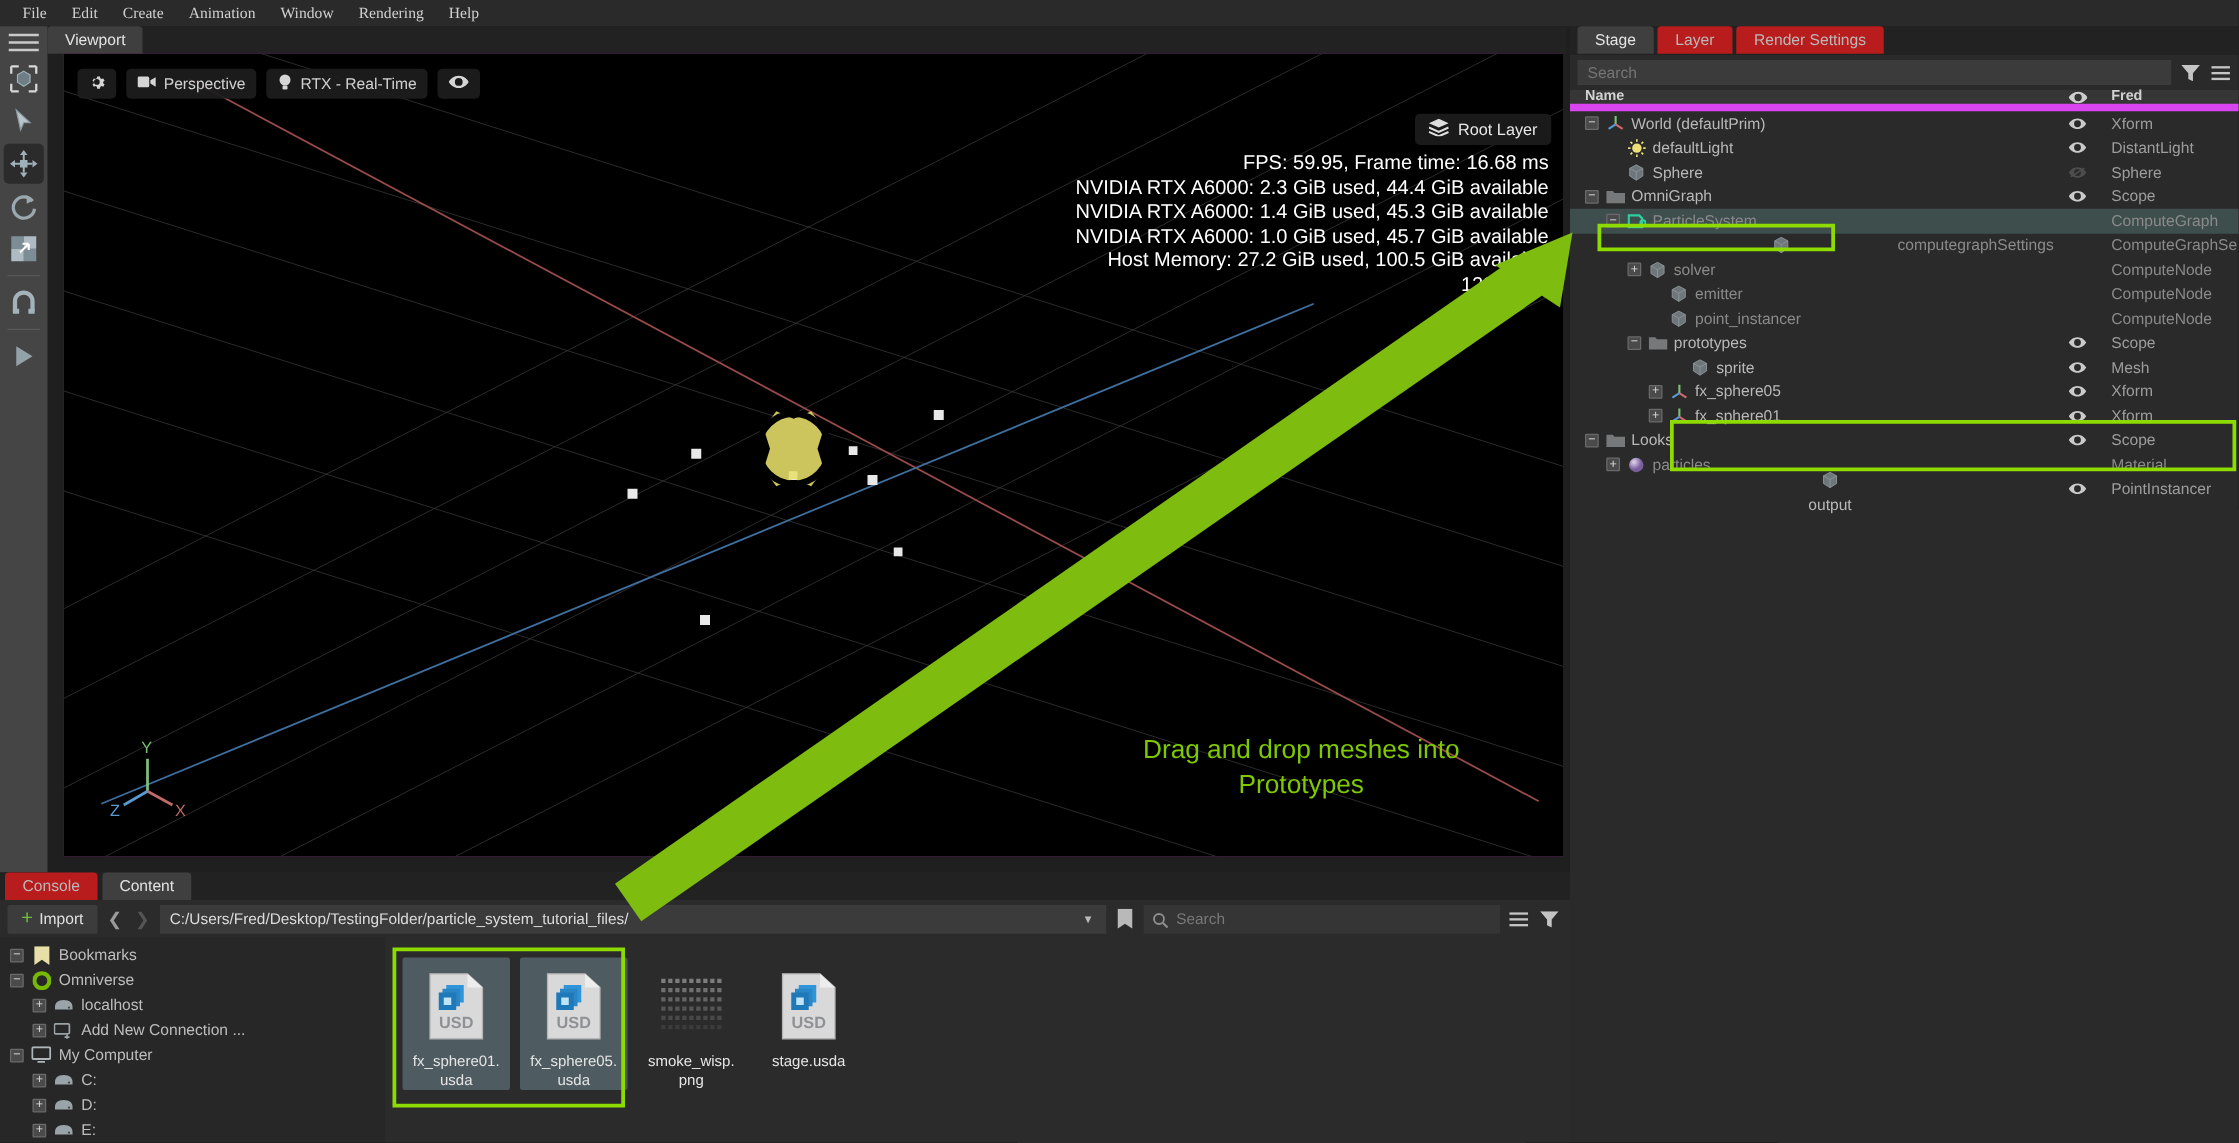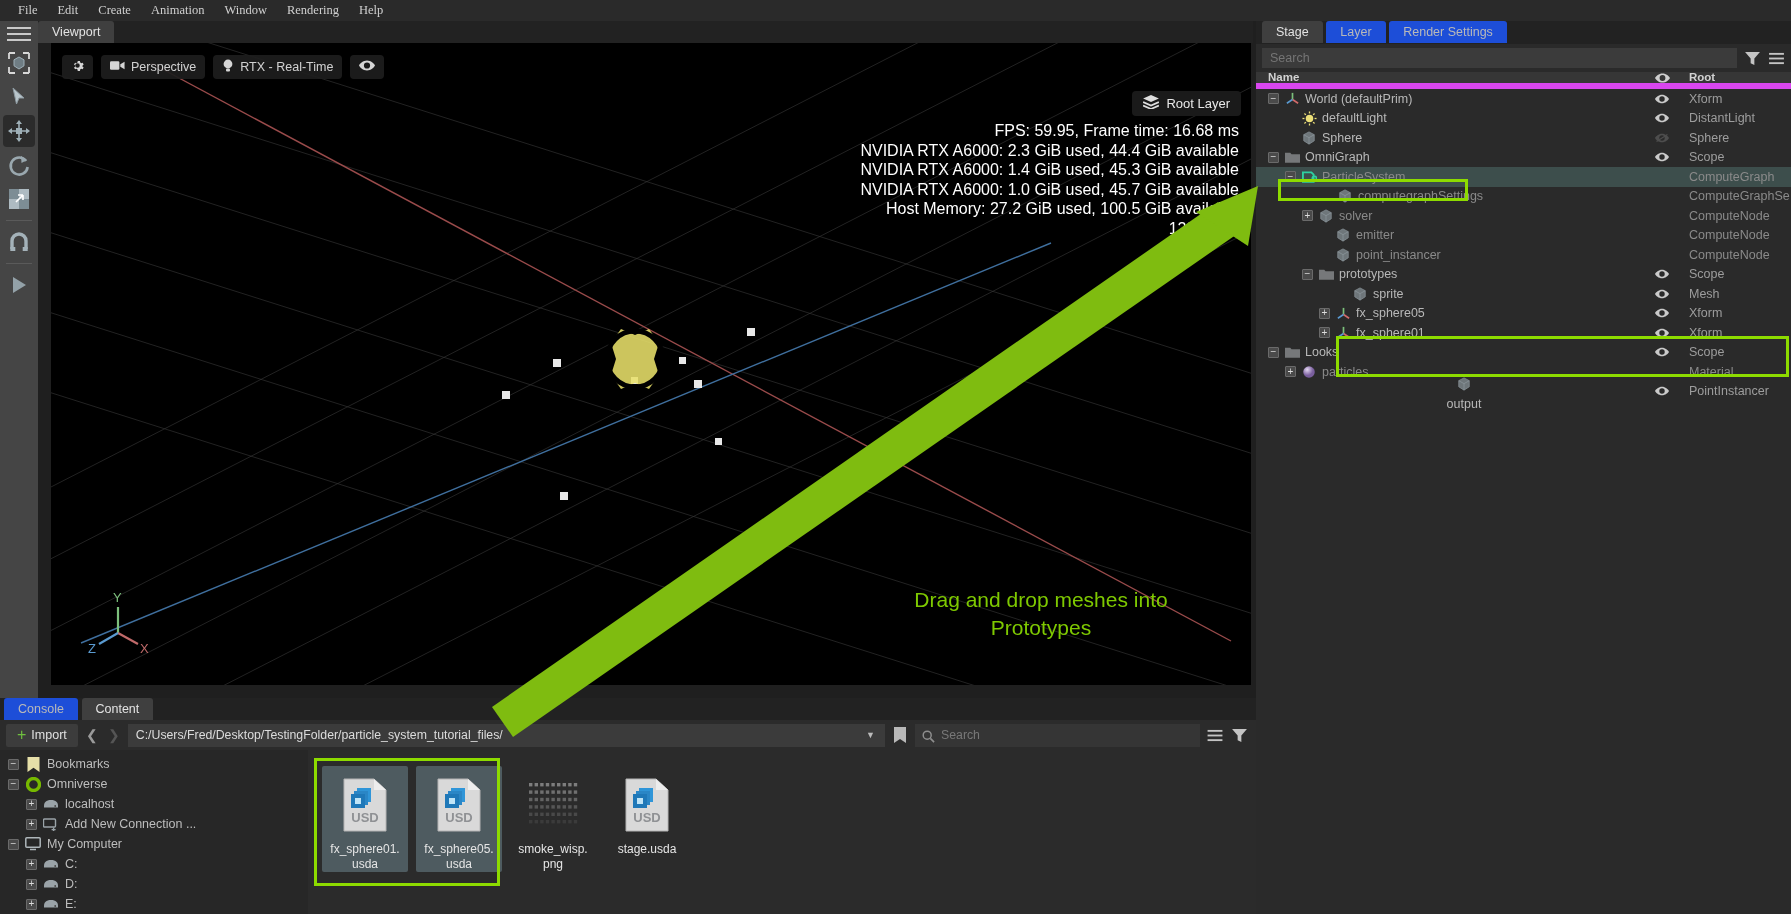--- a/index.html
+++ b/index.html
@@ -22,21 +22,21 @@
     padding: 0 10px; font-size: 12.5px; color: #d0d0d0; line-height: 21px; cursor: default;
   }
 
   
   .viewport-tabbar {
     position: absolute; top: 21px; left: 38px; width: 1215px; height: 22px;
     background: #222222;
   }
   .tab {
     display: inline-block; height: 22px; line-height: 22px; padding: 0 14px;
-    font-size: 12.5px; color: #b9b9b9; background: #1d4ed8;
+    font-size: 12.5px; color: #b9b9b9; background: #b91c1c;
     border-top-left-radius: 3px; border-top-right-radius: 3px;
   }
   .tab.active { background: #3f3f3f; color: #e3e3e3; }
 
   
   .left-toolbar {
     position: absolute; top: 21px; left: 0; width: 38px; height: 677px;
     background: #454545;
     display: flex; flex-direction: column; align-items: center; padding-top: 6px; gap: 2px;
   }
@@ -405,21 +405,21 @@
       </div>
     </div>
 
     <div class="stage-header">
       <div class="h-name">Name</div>
       <div class="h-eye">
         <svg width="15" height="10" viewBox="0 0 18 11">
             <path d="M9 0C4.5 0 1.3 3.2 0 5.5 1.3 7.8 4.5 11 9 11s7.7-3.2 9-5.5C16.7 3.2 13.5 0 9 0zm0 9a3.5 3.5 0 1 1 0-7 3.5 3.5 0 0 1 0 7z" fill="#cfcfcf"></path>
           </svg>
       </div>
-      <div class="h-type">Root</div>
+      <div class="h-type">Fred</div>
     </div>
 
     <div class="tree" id="stage-tree">
         <div class="row">
           <div class="rname" style="padding-left: 12px;">
             <span class="expander">−</span>
             <span class="nicon">
               <svg width="15" height="15" viewBox="0 0 16 16">
                 <line x1="8" y1="9" x2="8" y2="2" stroke="#7cc07c" stroke-width="1.8"></line>
                 <line x1="8" y1="9" x2="14" y2="13" stroke="#d06a6a" stroke-width="1.8"></line>
@@ -506,21 +506,21 @@
                 <path d="M1 2h9l2.4 2.4V12H1z" fill="none" stroke="#2fd0a0" stroke-width="2"></path>
                 <circle cx="13.2" cy="8.4" r="2.2" fill="none" stroke="#2fd0a0" stroke-width="1.8"></circle>
               </svg>
             </span>
             <span class="lbl">ParticleSystem</span>
           </div>
           <div class="reye"></div>
           <div class="rtype">ComputeGraph</div>
         </div>
         <div class="row greyed">
-          <div class="rname" style="padding-left: 65px;">
+          <div class="rname" style="padding-left: 65px; justify-content: space-between;">
             <span class="exp-spacer"></span>
             <span class="nicon">
               <svg width="14" height="14" viewBox="0 0 16 16">
                 <path d="M8 1l6 3.2v7L8 15l-6-3.8v-7z" fill="#6e767a" stroke="#8e989d" stroke-width="0.8"></path>
                 <path d="M2 4.2L8 7.6l6-3.4M8 7.6V15" stroke="#8e989d" stroke-width="0.8" fill="none"></path>
               </svg>
             </span>
             <span class="lbl">computegraphSettings</span>
           </div>
           <div class="reye"></div>

